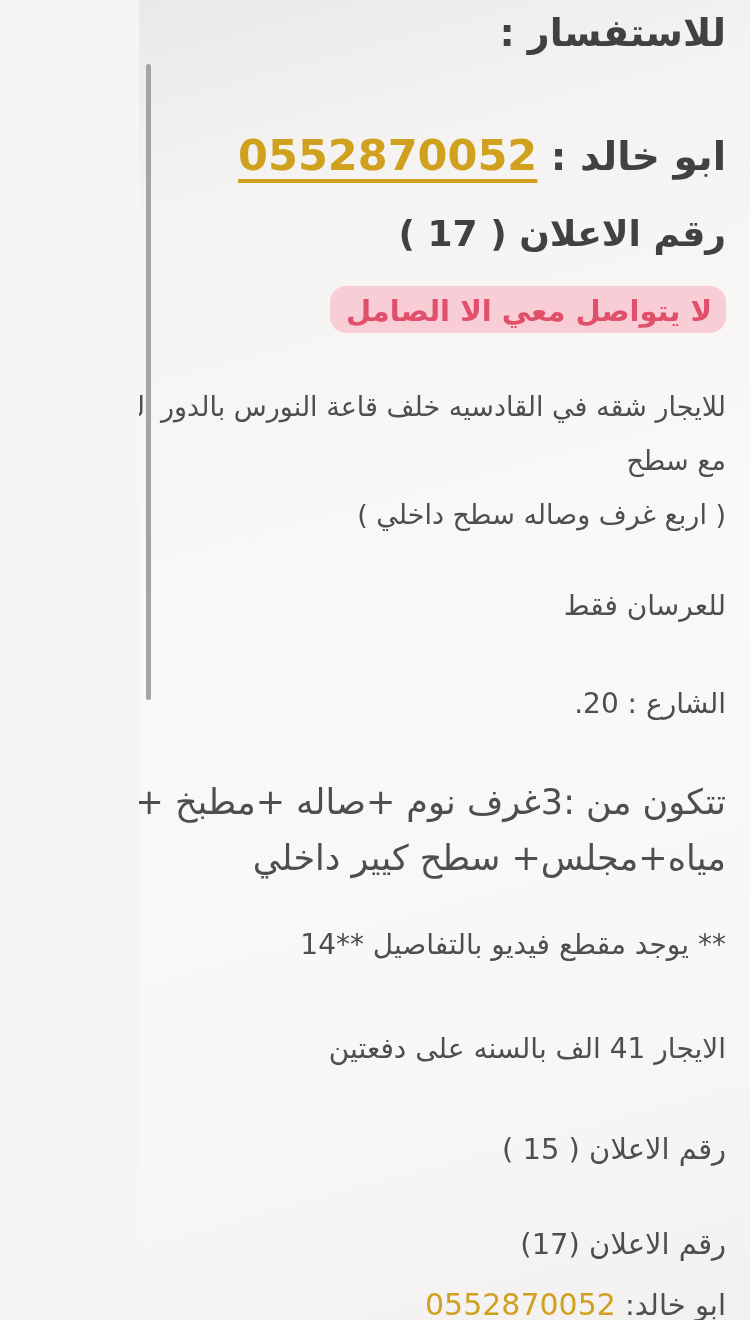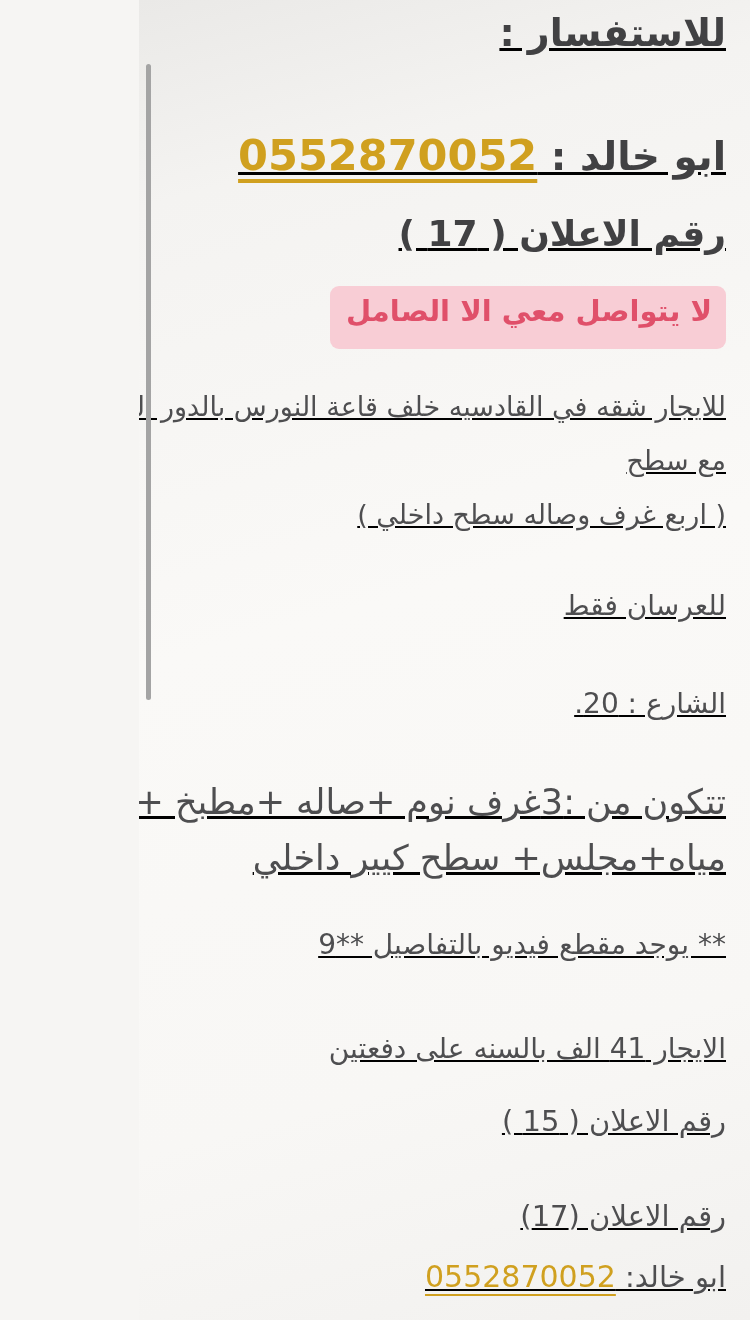--- a/index.html
+++ b/index.html
@@ -8,21 +8,20 @@
     font-family: "DejaVu Sans", sans-serif;
     width: 750px; height: 1320px;
     overflow: hidden;
     background: #f6f5f3;
   }
   .page {
     position: relative;
     width: 611px; height: 1320px;
     background: linear-gradient(165deg, #eae9e7 0%, #f4f3f1 14%, #faf9f7 45%, #f8f7f5 78%, #f2f1ef 100%);
     overflow: hidden;
-    text-decoration: underline;
   }
   .scrollbar-thumb {
     position: absolute;
     left: 7px; top: 64px;
     width: 5px; height: 636px;
     background: #a4a4a4;
     border-radius: 3px;
   }
   .content {
     direction: rtl;
@@ -60,22 +59,22 @@
     color: var(--heading-text, #414143);
   }
   .badge-row { margin-top: 26px; height: 50px; }
   .warning-badge {
     display: inline-block;
     background: var(--badge-bg, #f8cdd5);
     color: var(--badge-text, #e0506a);
     font-size: 29px;
     font-weight: 700;
     line-height: 36px;
-    padding: 7px 14px 20px 16px;
-    border-radius: 9px;
+    padding: 7px 14px 4px 16px;
+    border-radius: 16px;
   }
   .para-listing {
     margin-top: 44px;
     font-size: 27px;
     line-height: 54px;
     white-space: nowrap;
     text-align: right;
   }
   .audience-line {
     margin-top: 44px;
@@ -101,21 +100,21 @@
     margin-top: 38px;
     font-size: 28px;
     line-height: 42px;
   }
   .rent-line {
     margin-top: 62px;
     font-size: 28px;
     line-height: 42px;
   }
   .ad15-line {
-    margin-top: 30px;
+    margin-top: 58px;
     font-size: 29px;
     line-height: 42px;
   }
   .ad17-line {
     margin-top: 52px;
     font-size: 29px;
     line-height: 44px;
   }
   .footer-contact {
     margin-top: 16px;
@@ -163,21 +162,21 @@
 
     <div class="street-row">
       <span>الشارع : 20.</span>
     </div>
 
     <div class="composition">
       <span>تتكون من :3غرف نوم +صاله +مطبخ +3 دورة</span><br>
       <span>مياه+مجلس+ سطح كيير داخلي</span>
     </div>
 
-    <div class="video-note">** يوجد مقطع فيديو بالتفاصيل **9</div>
+    <div class="video-note">** يوجد مقطع فيديو بالتفاصيل **14</div>
 
     <div class="rent-line">الايجار 41 الف بالسنه على دفعتين</div>
 
     <div class="ad15-line">رقم الاعلان ( 15 )</div>
 
     <div class="ad17-line">رقم الاعلان (17)</div>
 
     <div class="footer-contact">
       <span>ابو خالد: </span><a class="footer-phone">0552870052</a>
     </div>

